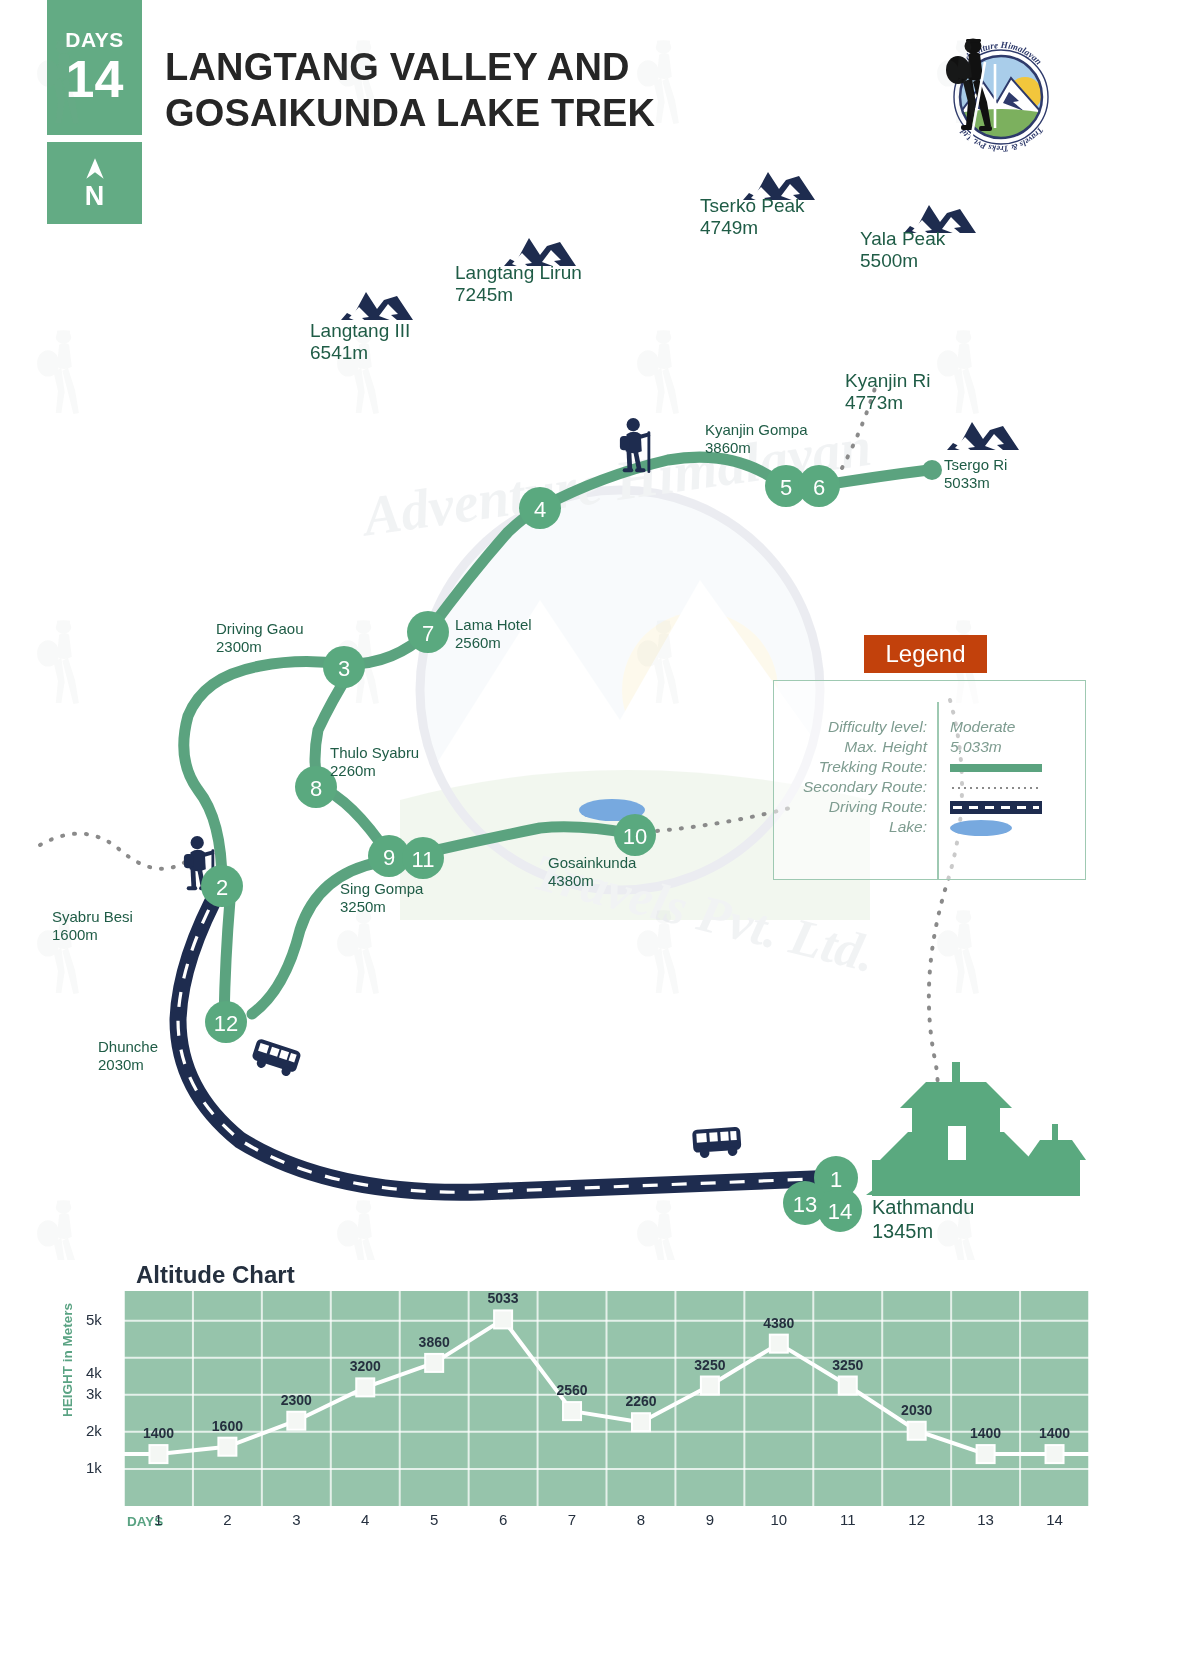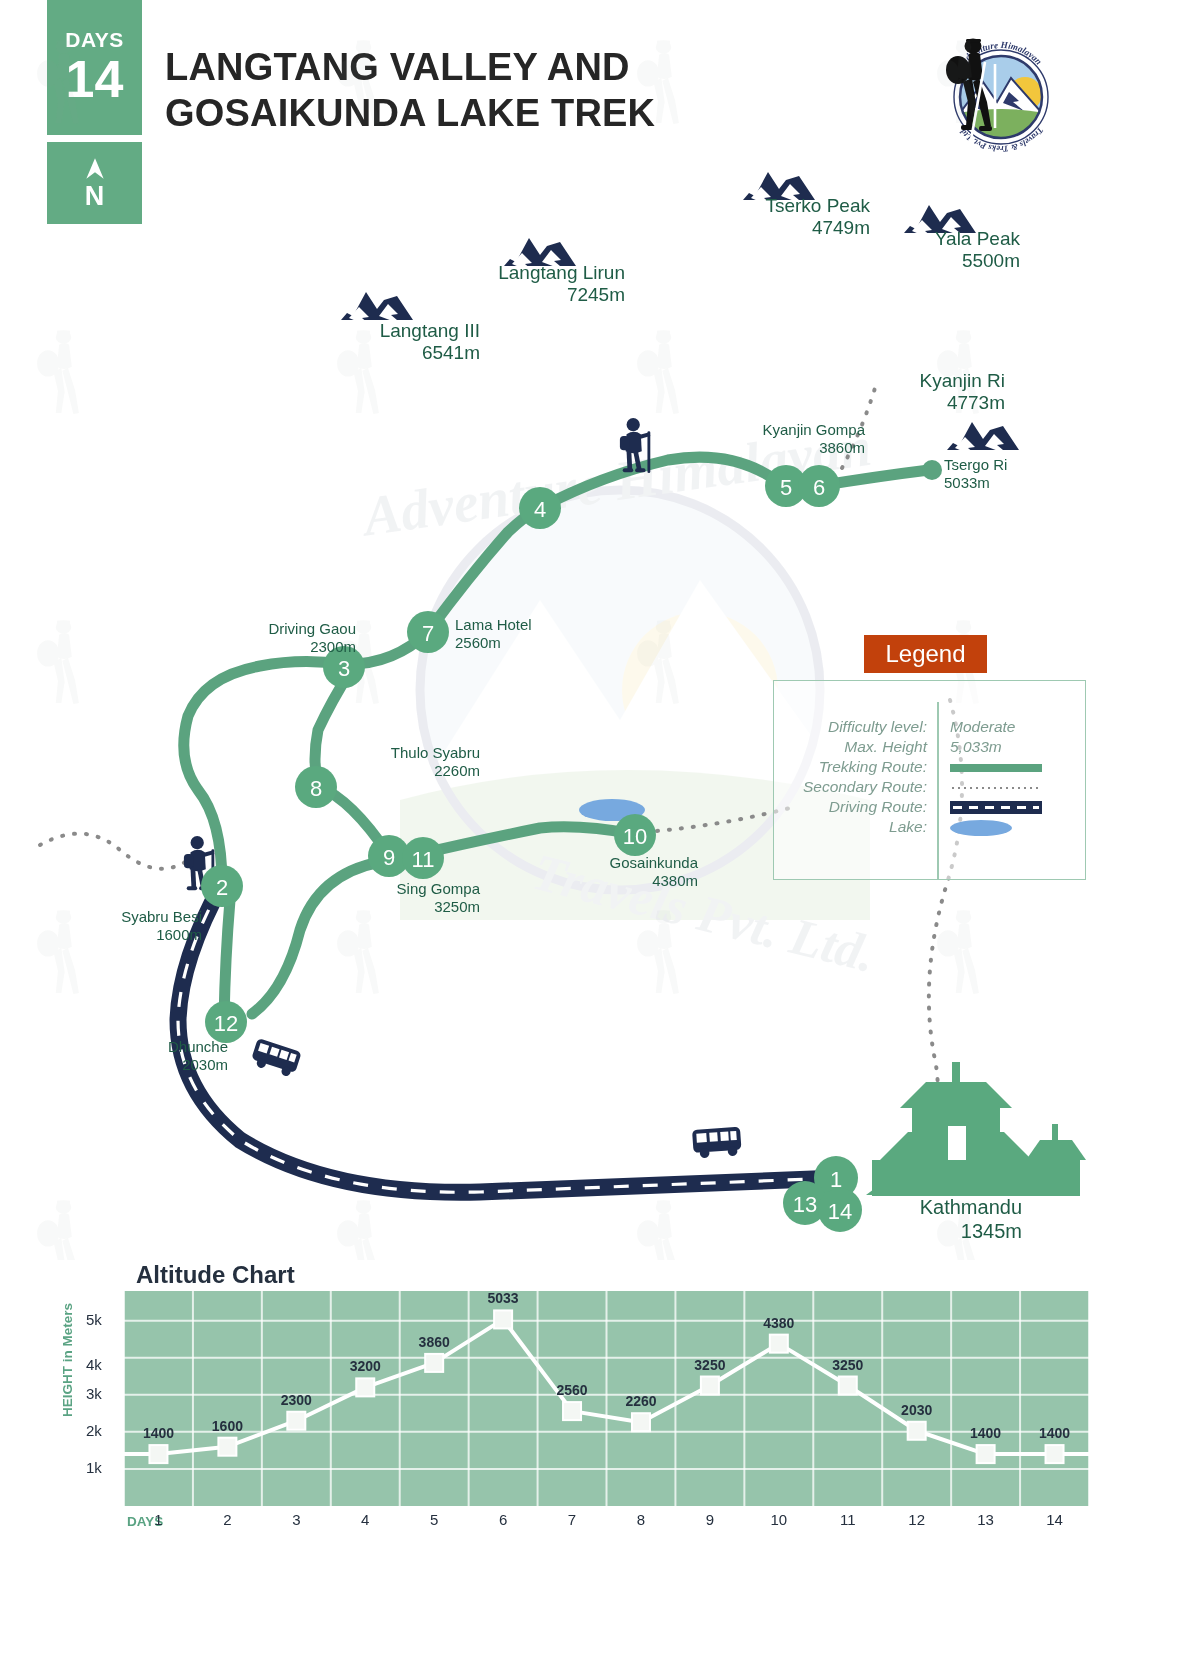--- a/index.html
+++ b/index.html
@@ -38,21 +38,21 @@
     text-transform: uppercase;
     width: 700px;
   }
 
   .logo { position: absolute; left: 925px; top: 18px; width: 150px; height: 145px; }
 
   
   #map { position: absolute; left: 0; top: 0; width: 1201px; height: 1260px; }
 
   .peak-label, .place-label {
-    position: absolute; text-align: right;
+    position: absolute; text-align: left;
     color: #1f5c46; line-height: 1.18;
     white-space: nowrap;
   }
   .peak-label { font-size: 19px; }
   .place-label { font-size: 15px; }
   .place-label.big { font-size: 20px; }
 
   .legend-box {
     position: absolute; left: 773px; top: 680px;
     width: 313px; height: 200px;
@@ -504,21 +504,21 @@
         <text x="778.8214285714286" y="82.63793103448276" font-size="14" font-weight="bold" fill="#25303f" text-anchor="middle" font-family="Liberation Sans, sans-serif">4380</text>
         <text x="847.75" y="124.52586206896552" font-size="14" font-weight="bold" fill="#25303f" text-anchor="middle" font-family="Liberation Sans, sans-serif">3250</text>
         <text x="916.6785714285714" y="169.75" font-size="14" font-weight="bold" fill="#25303f" text-anchor="middle" font-family="Liberation Sans, sans-serif">2030</text>
         <text x="985.6071428571429" y="193.10344827586206" font-size="14" font-weight="bold" fill="#25303f" text-anchor="middle" font-family="Liberation Sans, sans-serif">1400</text>
         <text x="1054.5357142857142" y="193.10344827586206" font-size="14" font-weight="bold" fill="#25303f" text-anchor="middle" font-family="Liberation Sans, sans-serif">1400</text>
       </svg>
     <div id="yticks">
         <div class="tick-y" style="left: 86px; top: 213.931px;">1k</div>
         <div class="tick-y" style="left: 86px; top: 176.862px;">2k</div>
         <div class="tick-y" style="left: 86px; top: 139.793px;">3k</div>
-        <div class="tick-y" style="left: 86px; top: 111px;">4k</div>
+        <div class="tick-y" style="left: 86px; top: 119px;">4k</div>
         <div class="tick-y" style="left: 86px; top: 65.6552px;">5k</div>
       </div>
     <div id="xticks">
         <div class="tick-x" style="left: 138.464px; top: 266px;">1</div>
         <div class="tick-x" style="left: 207.393px; top: 266px;">2</div>
         <div class="tick-x" style="left: 276.321px; top: 266px;">3</div>
         <div class="tick-x" style="left: 345.25px; top: 266px;">4</div>
         <div class="tick-x" style="left: 414.179px; top: 266px;">5</div>
         <div class="tick-x" style="left: 483.107px; top: 266px;">6</div>
         <div class="tick-x" style="left: 552.036px; top: 266px;">7</div>

